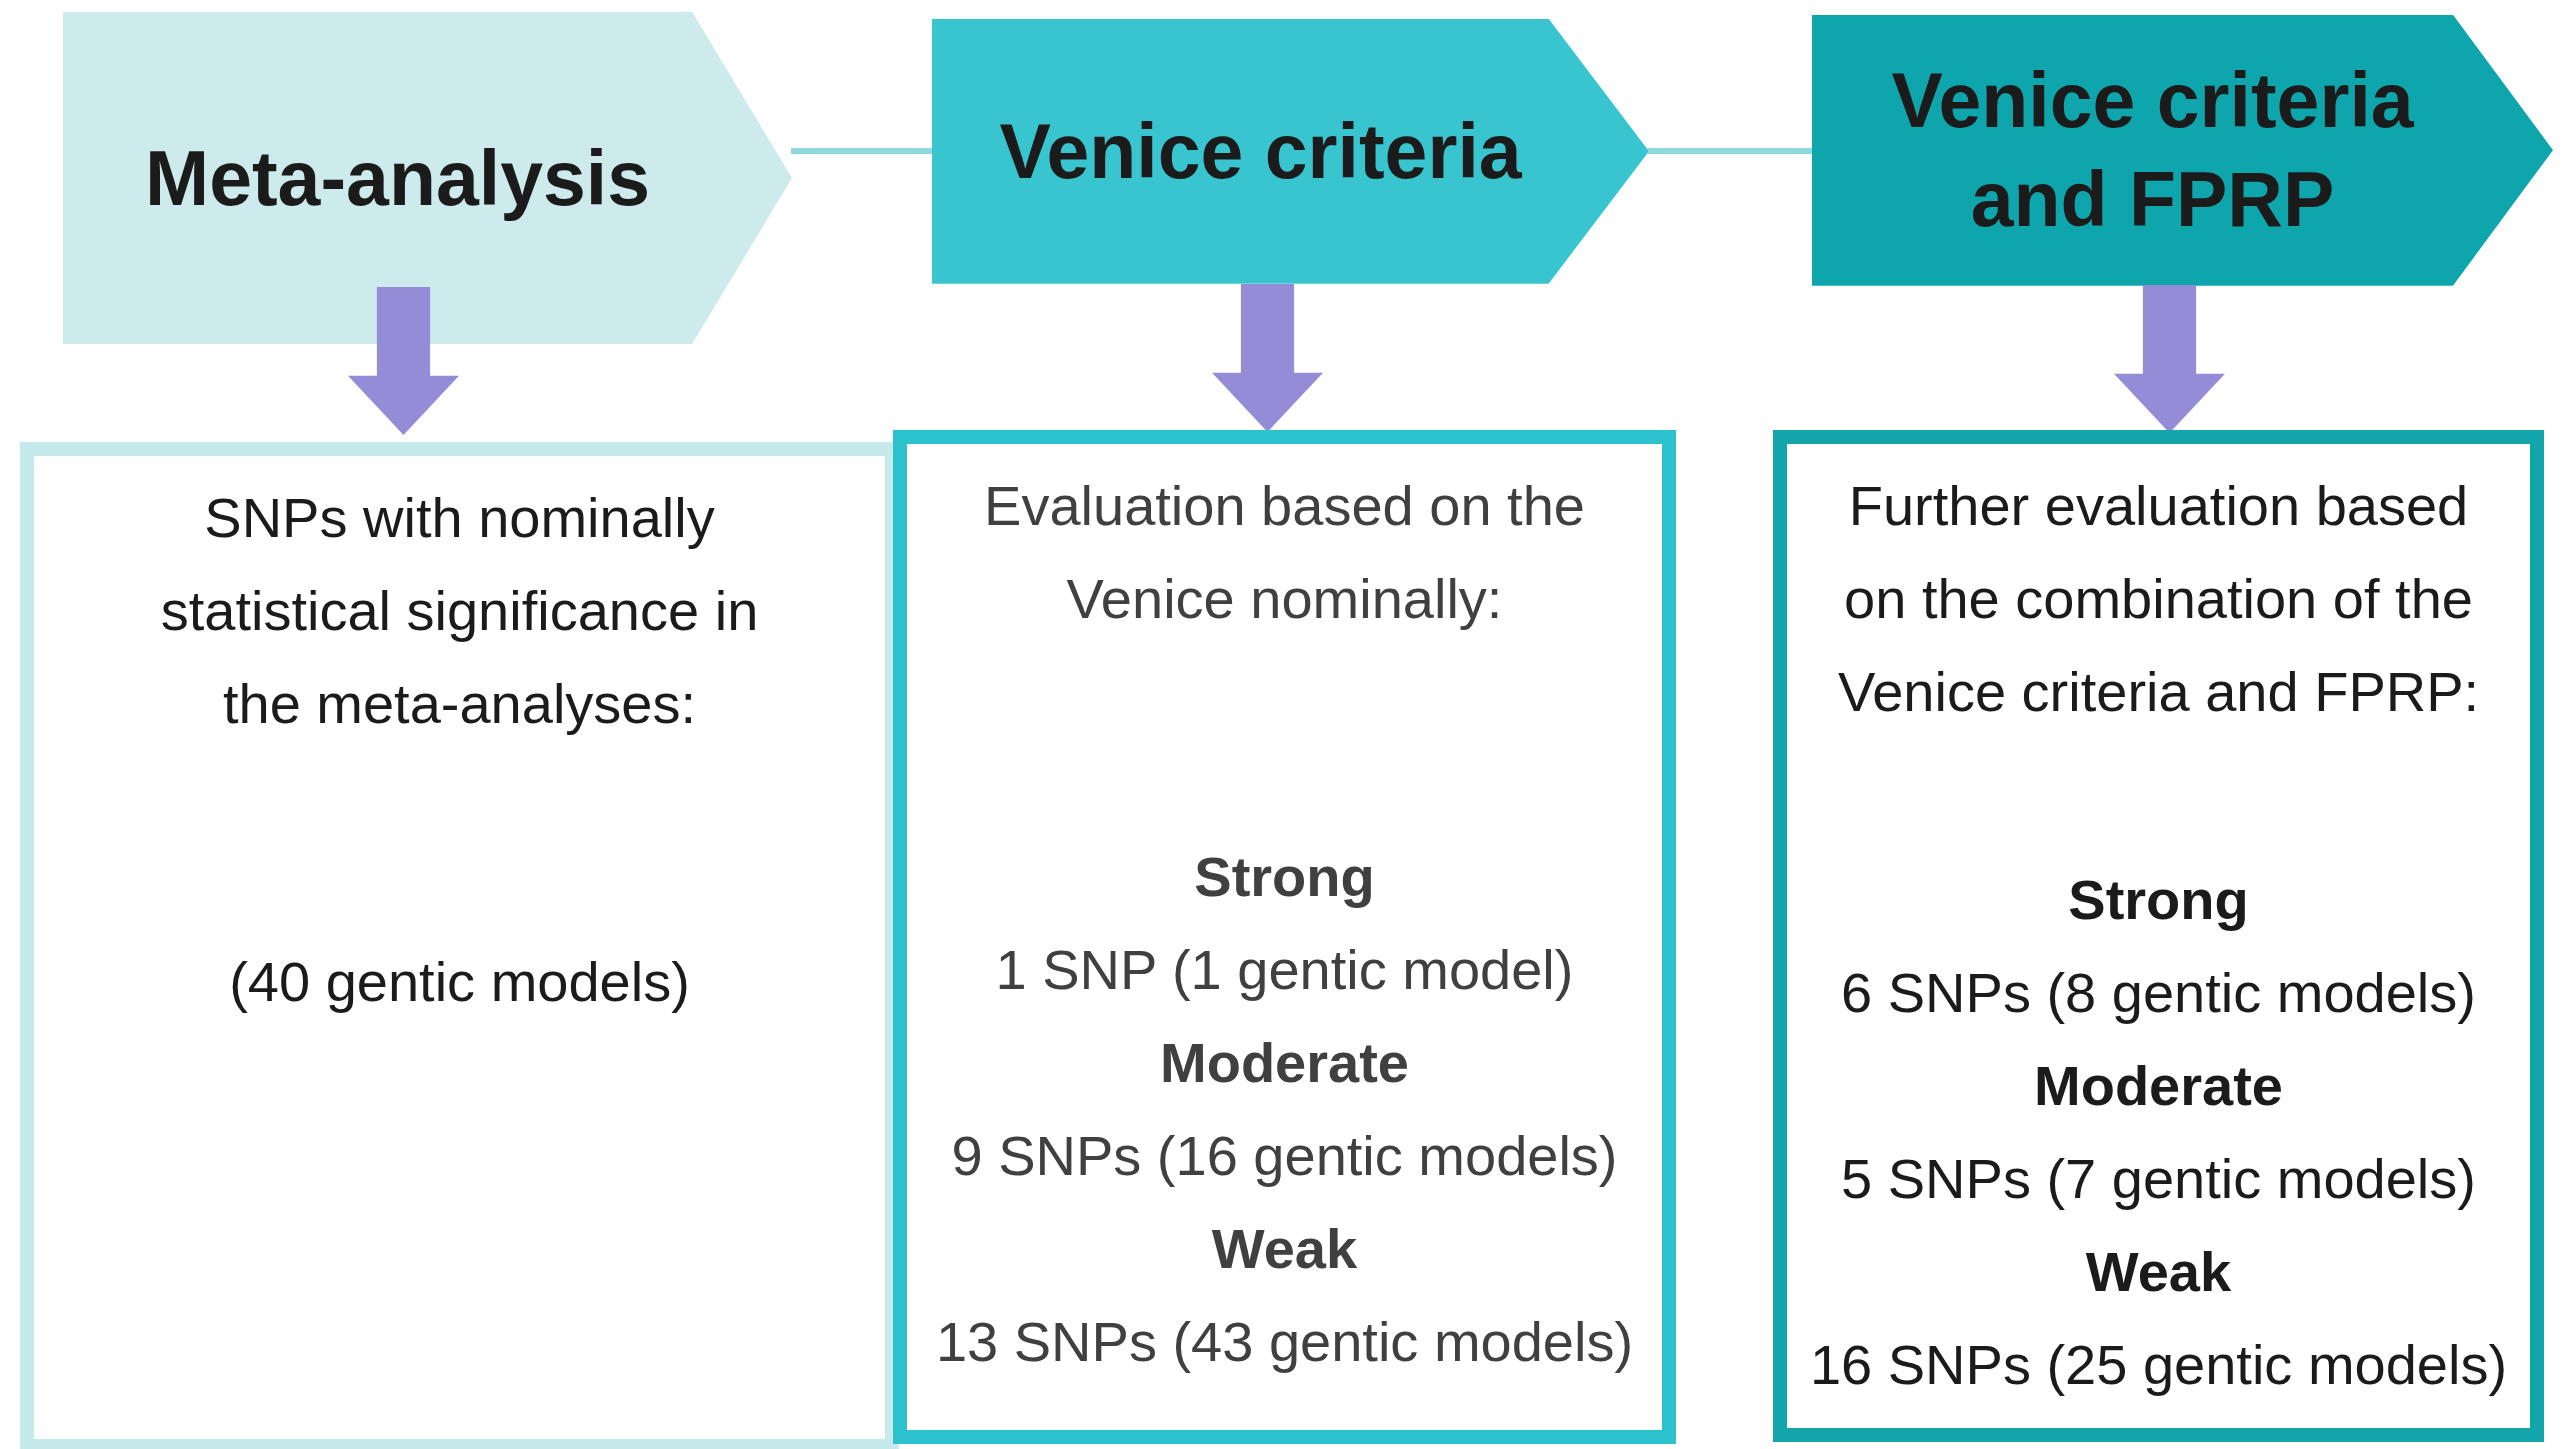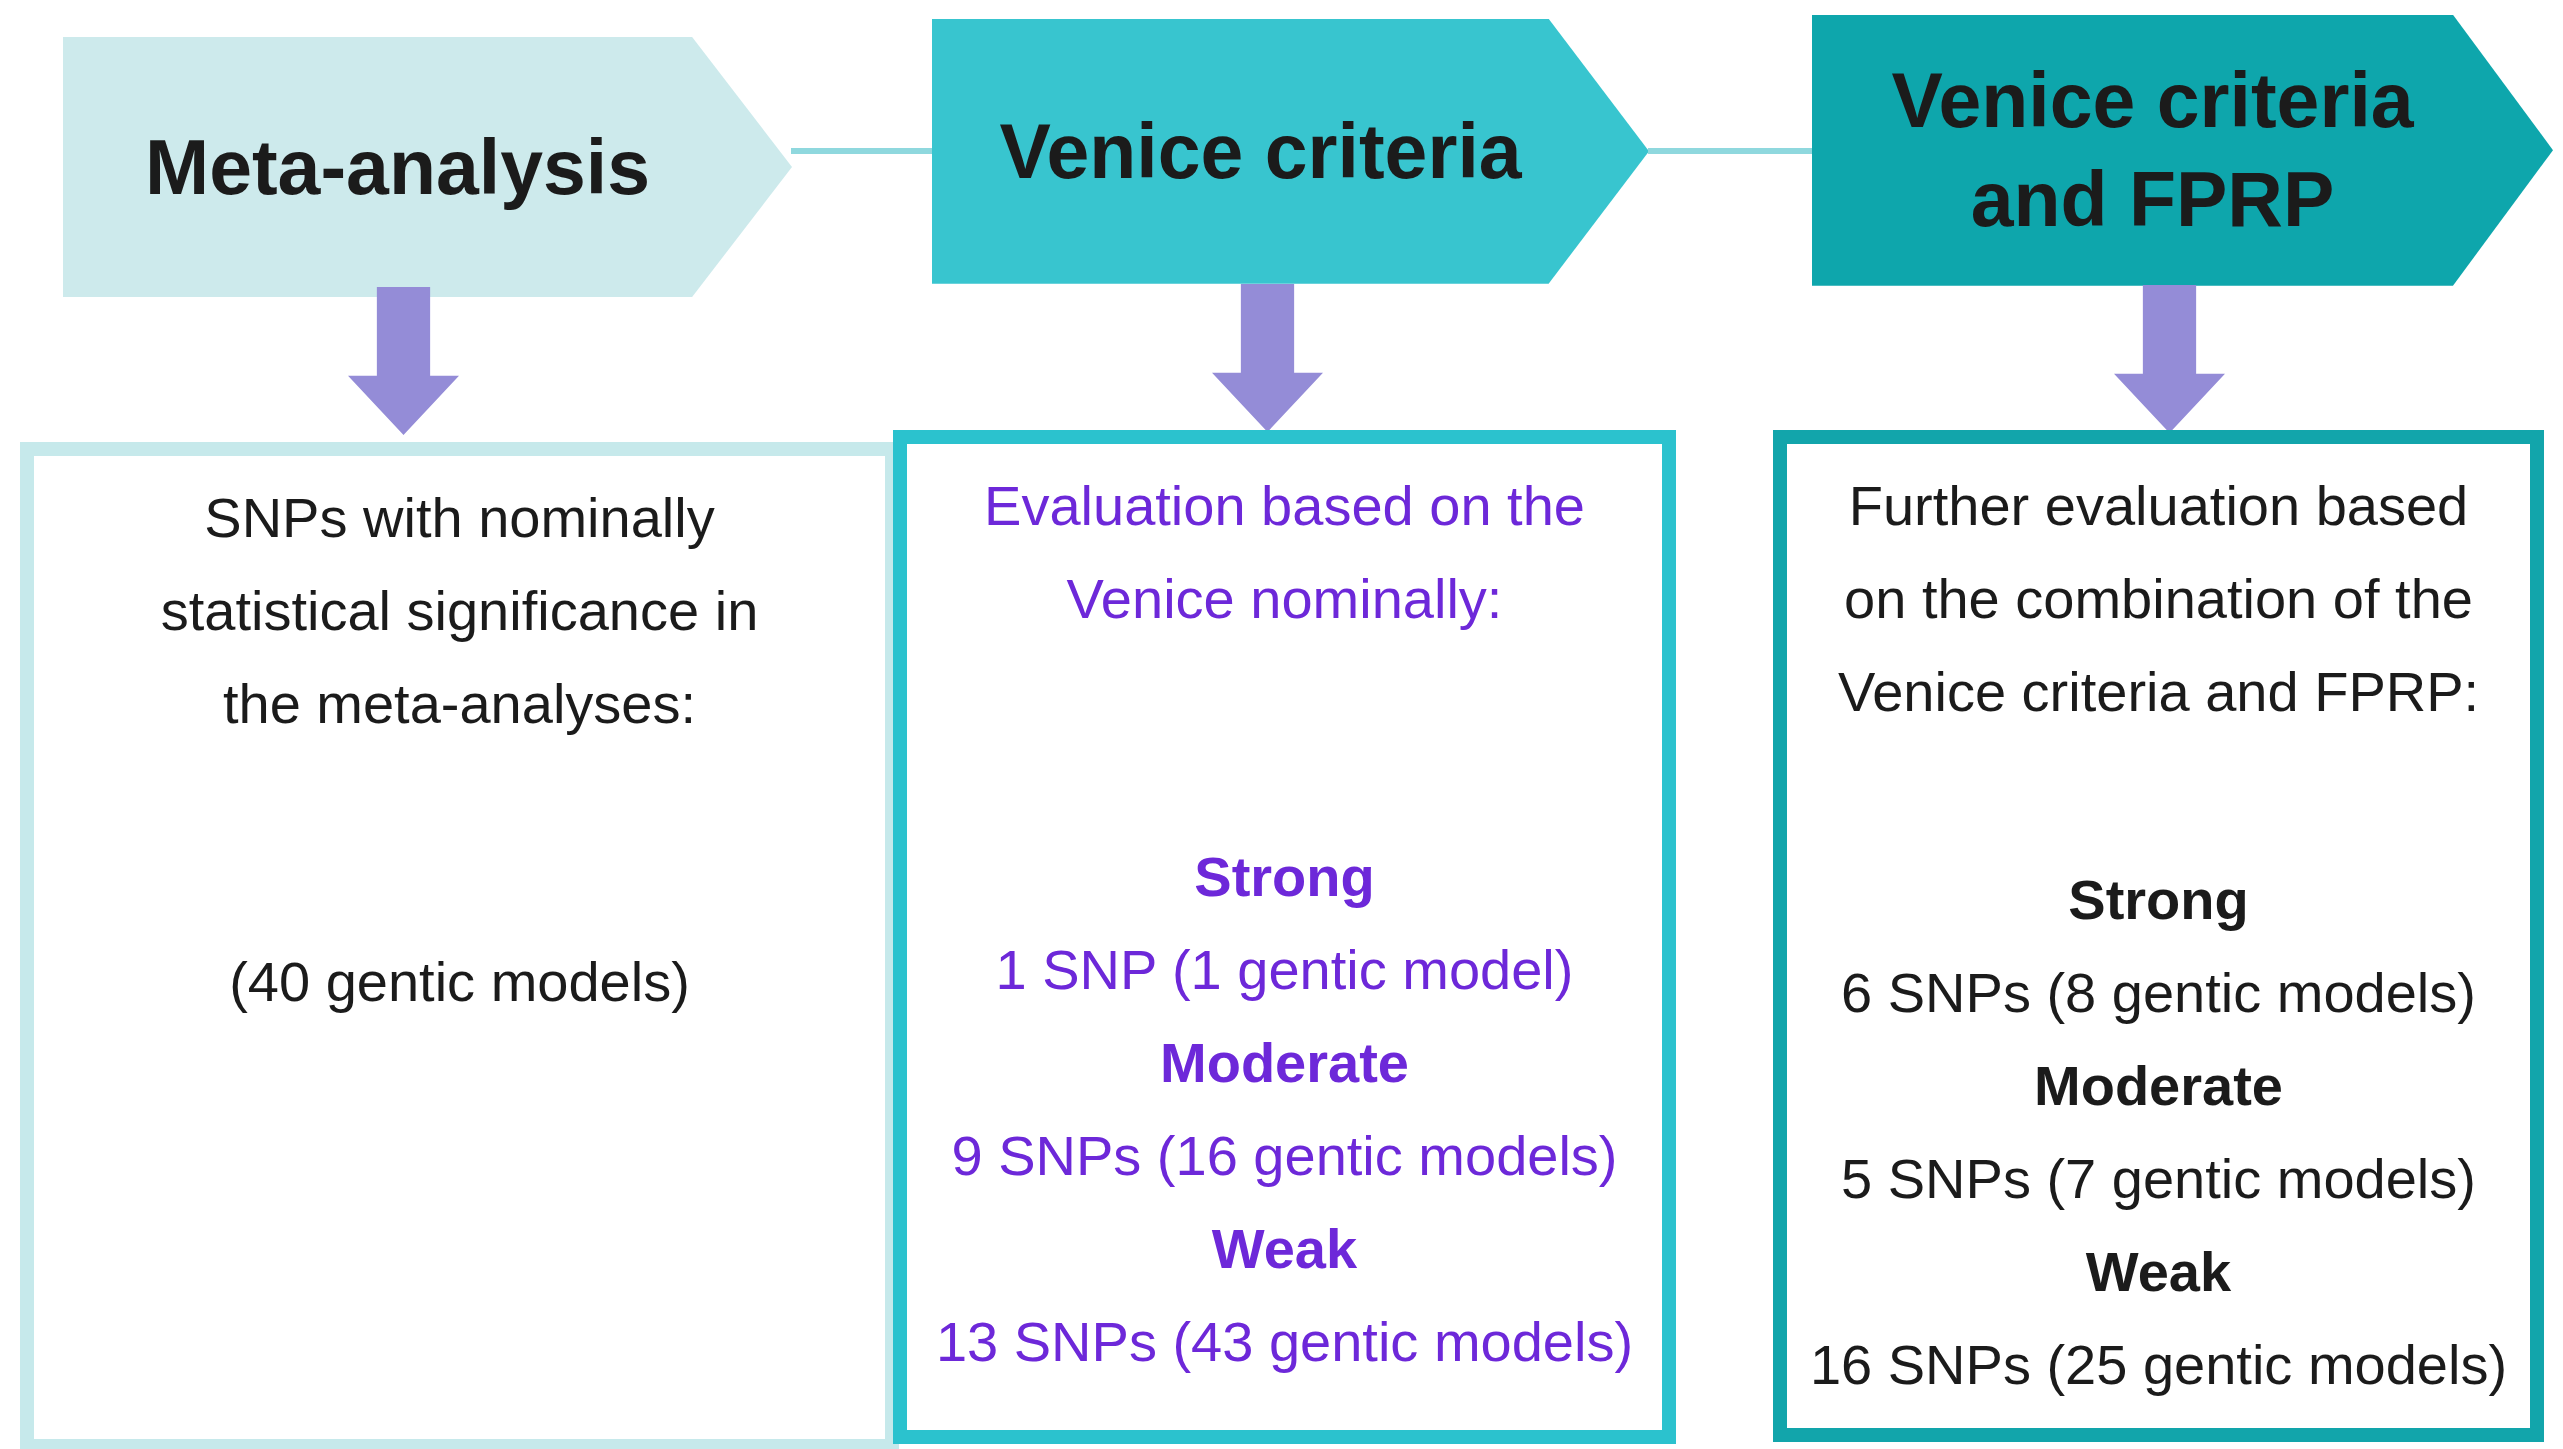--- a/index.html
+++ b/index.html
@@ -3,21 +3,21 @@
 <meta charset="utf-8">
 <style>
   html,body{margin:0;padding:0;background:#ffffff;}
   body{width:2563px;height:1449px;position:relative;overflow:hidden;
        font-family:"Liberation Sans","DejaVu Sans",sans-serif;color:#1b1b1b;}
 
   
   .banner{position:absolute;display:flex;align-items:center;justify-content:center;
           font-weight:bold;font-size:77px;line-height:99px;text-align:center;
           color:#111;}
-  #banner-1{left:63px;top:37px;width:729px;height:260px;padding-right:60px;box-sizing:border-box;
+  #banner-1{left:63px;top:12px;width:729px;height:332px;padding-right:60px;box-sizing:border-box;
             background:#cdeaec;
             clip-path:polygon(0 0,86.3% 0,100% 50%,86.3% 100%,0 100%);}
   #banner-2{left:932px;top:18.7px;width:717px;height:265px;padding-right:60px;box-sizing:border-box;
             background:#38c5cf;
             clip-path:polygon(0 0,86% 0,100% 50%,86% 100%,0 100%);}
   #banner-3{left:1812px;top:14.7px;width:741px;height:271px;padding-right:60px;box-sizing:border-box;
             background:#0ea6ac;
             clip-path:polygon(0 0,86.5% 0,100% 50%,86.5% 100%,0 100%);}
   .banner .twoline{display:block;}
 
@@ -74,21 +74,21 @@
   <div class="intro">
     <div>SNPs with nominally</div>
     <div>statistical significance in</div>
     <div>the meta-analyses:</div>
   </div>
   <div class="stats">
     <div class="stat-value">(40 gentic models)</div>
   </div>
 </div>
 
-<div class="box" id="box-2" style="border-color: rgb(43, 194, 206); color: #6d28d9;">
+<div class="box" id="box-2" style="border-color: rgb(43, 194, 206); color: #404040;">
   <div class="intro">
     <div>Evaluation based on the</div>
     <div>Venice nominally:</div>
   </div>
   <div class="stats">
     <div class="stat-label">Strong</div>
     <div class="stat-value">1 SNP (1 gentic model)</div>
     <div class="stat-label">Moderate</div>
     <div class="stat-value">9 SNPs (16 gentic models)</div>
     <div class="stat-label">Weak</div>

